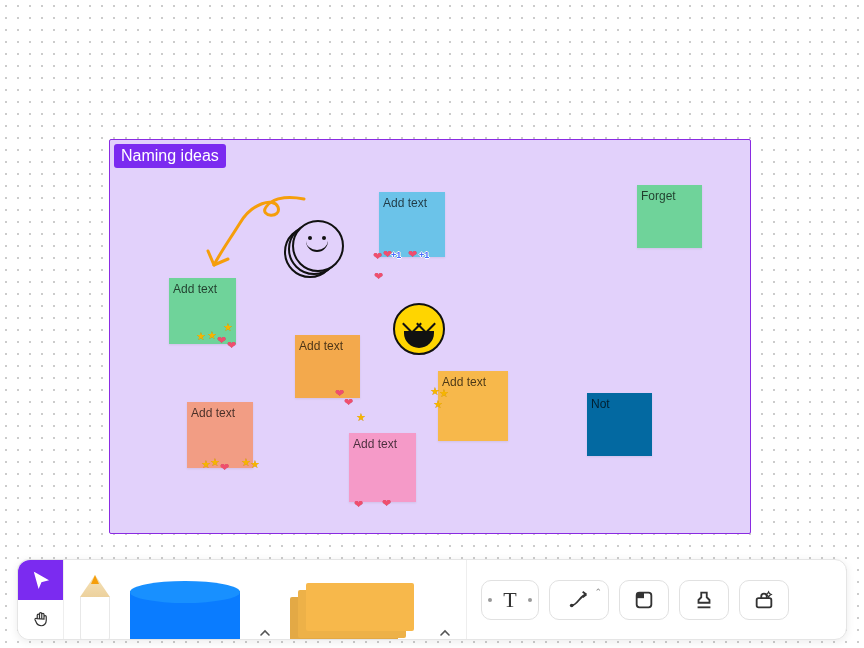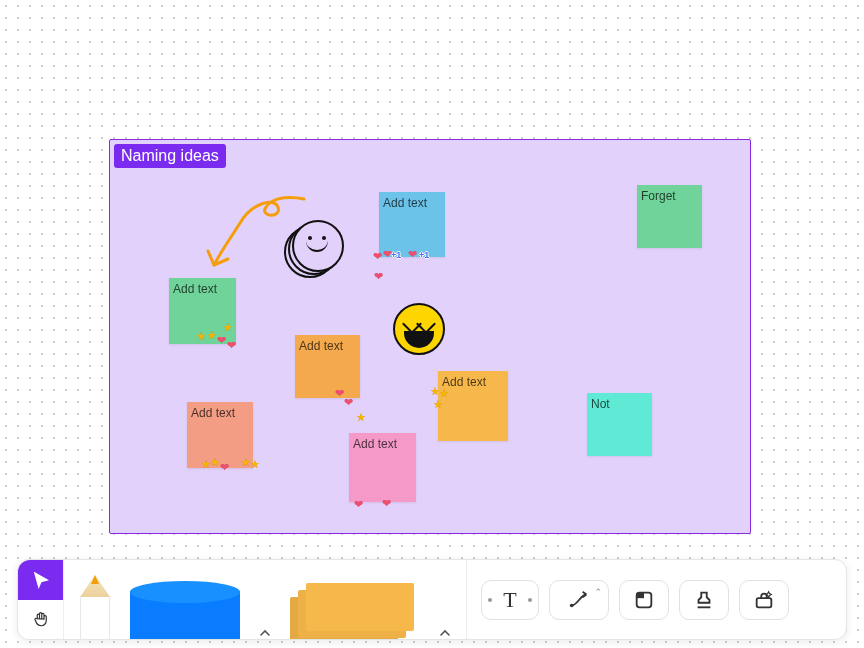--- a/index.html
+++ b/index.html
@@ -227,21 +227,21 @@
   <div class="frame">
     <div class="frame-label">Naming ideas</div>
 
     <div class="sticky" style="left:269px;top:52px;width:66px;height:65px;background:#6bc3e9">Add text</div>
     <div class="sticky" style="left:59px;top:138px;width:67px;height:66px;background:#6fd39a">Add text</div>
     <div class="sticky" style="left:185px;top:195px;width:65px;height:63px;background:#f3a94c">Add text</div>
     <div class="sticky" style="left:328px;top:231px;width:70px;height:70px;background:#f7b84b">Add text</div>
     <div class="sticky" style="left:77px;top:262px;width:66px;height:66px;background:#f29d84">Add text</div>
     <div class="sticky" style="left:239px;top:293px;width:67px;height:69px;background:#f59ac8">Add text</div>
     <div class="sticky" style="left:527px;top:45px;width:65px;height:63px;background:#6fd39a">Forget</div>
-    <div class="sticky" style="left:477px;top:253px;width:65px;height:63px;background:#5eead4">Not</div>
+    <div class="sticky" style="left:477px;top:253px;width:65px;height:63px;background:#0369a1">Not</div>
 
     <span class="reaction heart" style="left:263px;top:110px">❤</span>
     <span class="reaction heart" style="left:273px;top:108px">❤</span>
     <span class="plus1 reaction" style="left:281px;top:110px">+1</span>
     <span class="reaction heart" style="left:298px;top:108px">❤</span>
     <span class="plus1 reaction" style="left:309px;top:110px">+1</span>
     <span class="reaction heart" style="left:264px;top:130px">❤</span>
 
     <span class="reaction star" style="left:86px;top:190px">★</span>
     <span class="reaction star" style="left:97px;top:189px">★</span>

